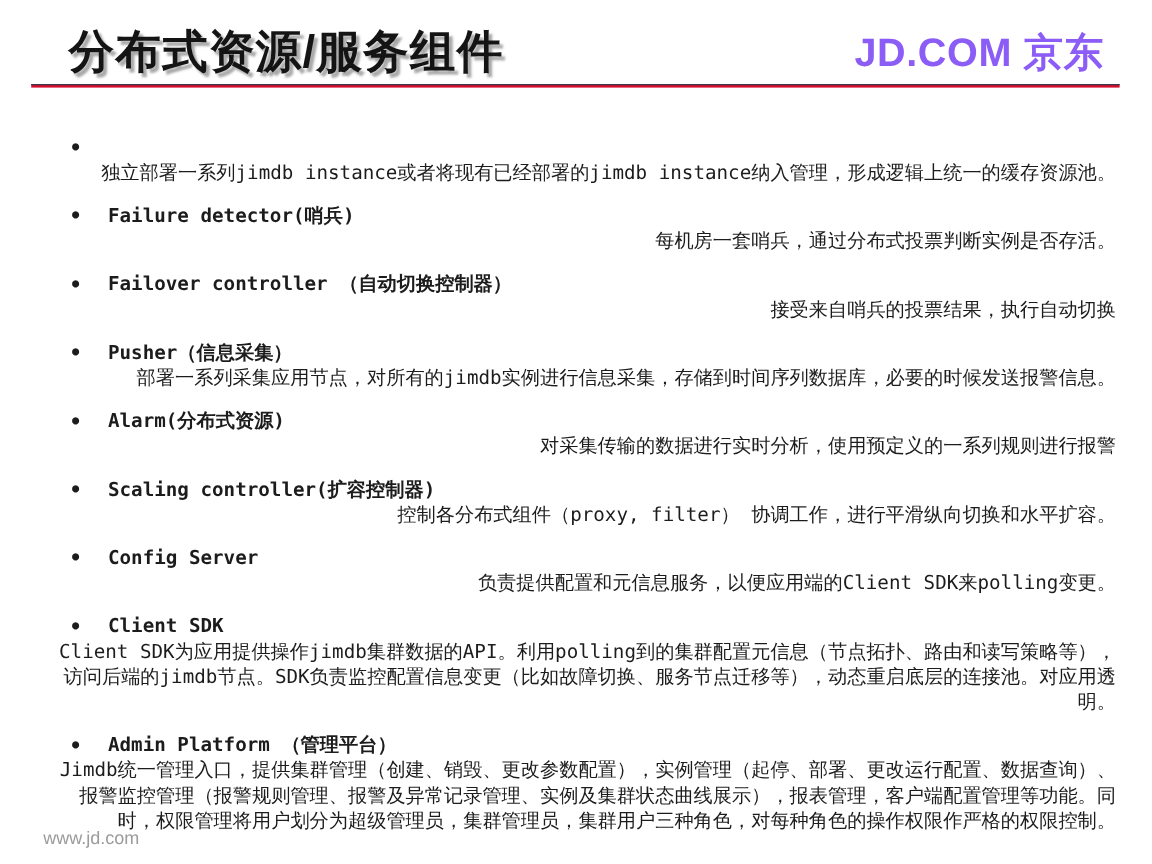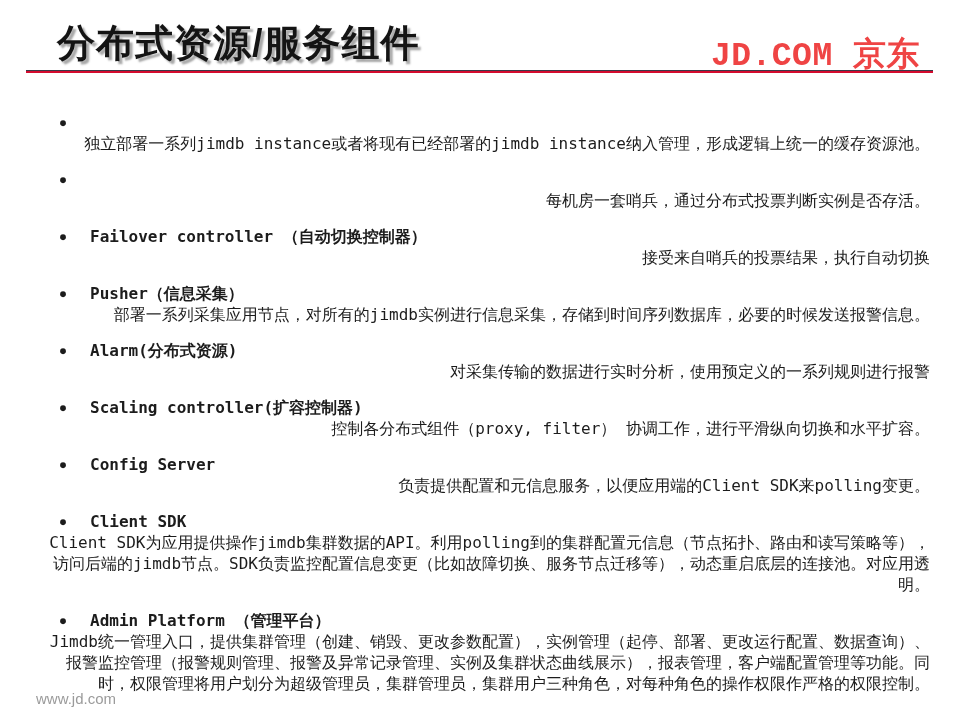--- a/index.html
+++ b/index.html
@@ -21,26 +21,26 @@
     font-size: 38px;
     font-weight: 900;
     letter-spacing: 1px;
     color: #141414;
     text-shadow: 3px 3px 2px #a8a8a8;
     white-space: nowrap;
   }
   .logo {
     position: absolute;
     right: 40px;
-    top: 32px;
-    font-family: Liberation Mono, monospace;
+    top: 22px;
+    font-family: Liberation Sans, sans-serif;
     font-size: 33px;
     font-weight: bold;
     letter-spacing: 0.5px;
-    color: #ef4444;
+    color: #8b5cf6;
     white-space: nowrap;
   }
   .rule {
     position: absolute;
     left: 26px;
     top: 70px;
     width: 907px;
     height: 2px;
     background: #d40b2e;
     border-top: 1px solid #3a3a48;
@@ -102,20 +102,21 @@
     <section class="item">
       <div class="heading">
         <span class="bullet">●</span>
       </div>
       <p class="body">独立部署一系列jimdb instance或者将现有已经部署的jimdb instance纳入管理，形成逻辑上统一的缓存资源池。</p>
     </section>
 
     <section class="item">
       <div class="heading">
         <span class="bullet">●</span>
+        <span>Failure detector(哨兵)</span>
       </div>
       <p class="body">每机房一套哨兵，通过分布式投票判断实例是否存活。</p>
     </section>
 
     <section class="item">
       <div class="heading">
         <span class="bullet">●</span>
         <span>Failover controller （自动切换控制器）</span>
       </div>
       <p class="body">接受来自哨兵的投票结果，执行自动切换</p>

